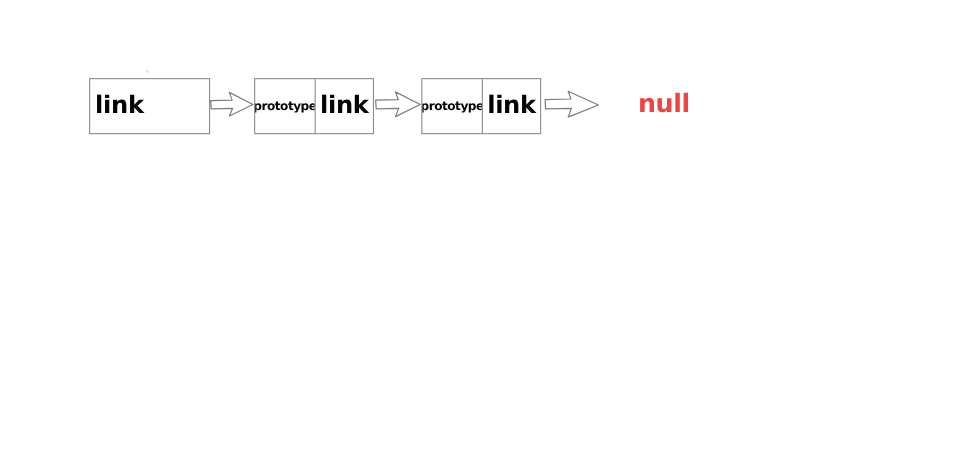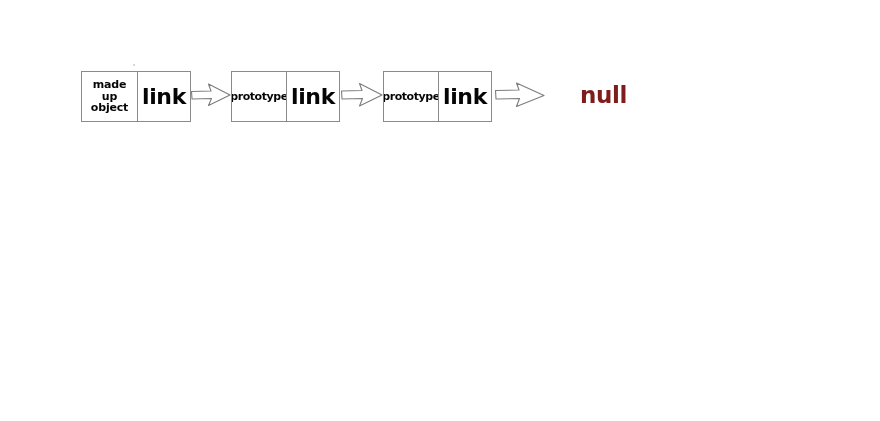--- a/index.html
+++ b/index.html
@@ -73,42 +73,39 @@
   .arrow svg {
     display: block;
     overflow: visible;
   }
 
   
   .terminator {
     position: absolute;
     font-size: 23px;
     font-weight: 700;
-    color: #7f1d1d;
+    color: #ef4444;
     letter-spacing: -0.4px;
     white-space: nowrap;
   }
 
   
   .speck {
     position: absolute;
     background: #d8d8d8;
   }
 </style>
 </head>
 <body>
 
 <div id="canvas">
 
   <div class="speck" style="left:133px; top:64px; width:2px; height:2px;"></div>
 
   <div class="node" style="left:81px; top:71px; width:110px; height:51px;">
-    <div class="cell small divider" style="width:57px;">
-      <span class="cell-label">made up object</span>
-    </div>
     <div class="cell big" style="width:53px;">
       <span class="cell-label">link</span>
     </div>
   </div>
 
   <div class="arrow" style="left:191px; top:80px; width:40px; height:30px;">
     <svg width="40" height="30" viewBox="0 0 40 30" aria-hidden="true">
       <path d="M 0.5 11.5 L 20 11 L 17.5 4 L 39 15 L 17.5 25.5 L 20.5 18.5 L 1 19 Z" fill="#ffffff" stroke="#7d7d7d" stroke-width="1.1" stroke-linejoin="round" stroke-linecap="round"></path>
     </svg>
   </div>

